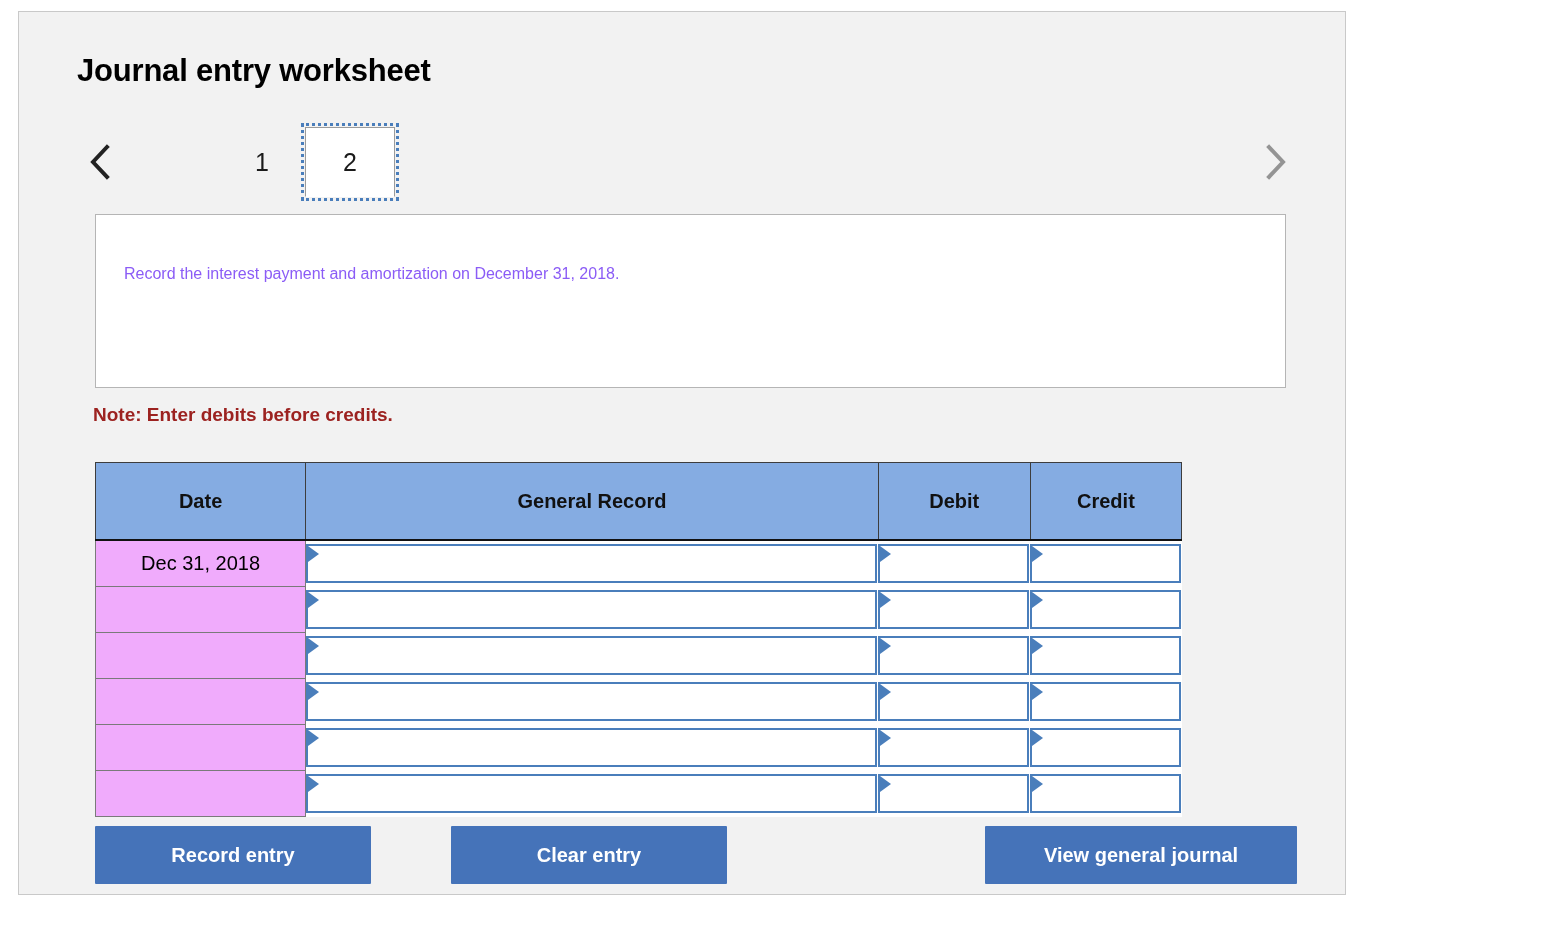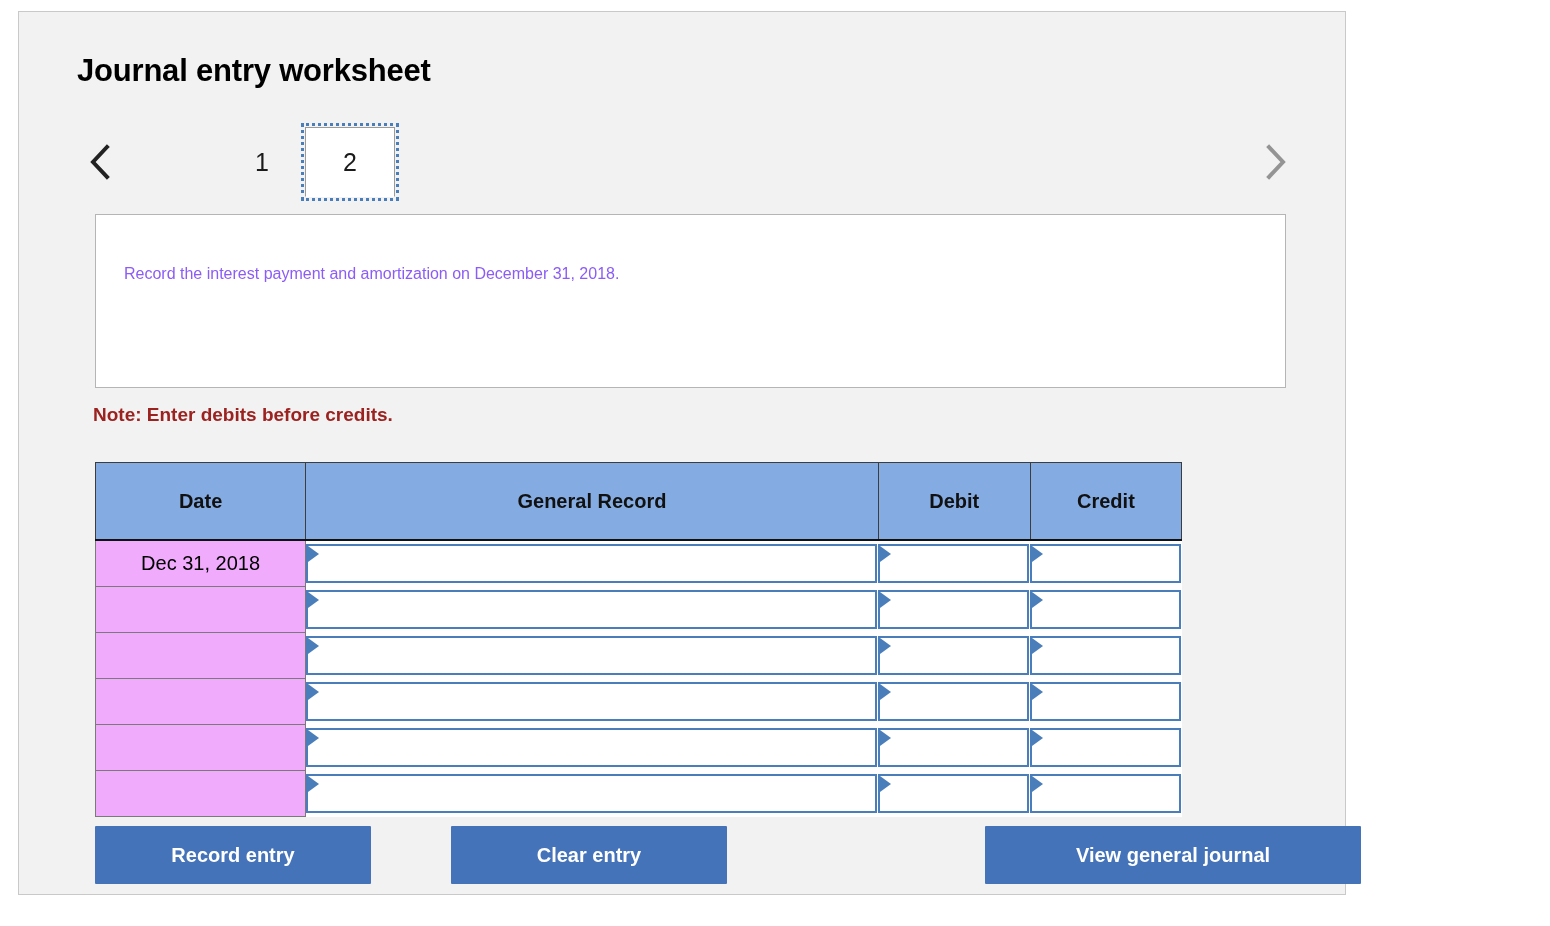--- a/index.html
+++ b/index.html
@@ -198,21 +198,21 @@
     border-radius: 1px;
     color: #ffffff;
     font-family: "Liberation Sans", sans-serif;
     font-size: 20px;
     font-weight: bold;
     cursor: pointer;
     padding: 0;
   }
   .btn-record { left: 76px;  top: 814px; width: 276px; }
   .btn-clear  { left: 432px; top: 814px; width: 276px; }
-  .btn-view   { left: 966px; top: 814px; width: 376px; }
+  .btn-view   { left: 966px; top: 814px; width: 312px; }
 </style>
 </head>
 <body>
 
 <div id="root">
 
   <div class="panel">
 
     <div class="worksheet-title">Journal entry worksheet</div>
 

